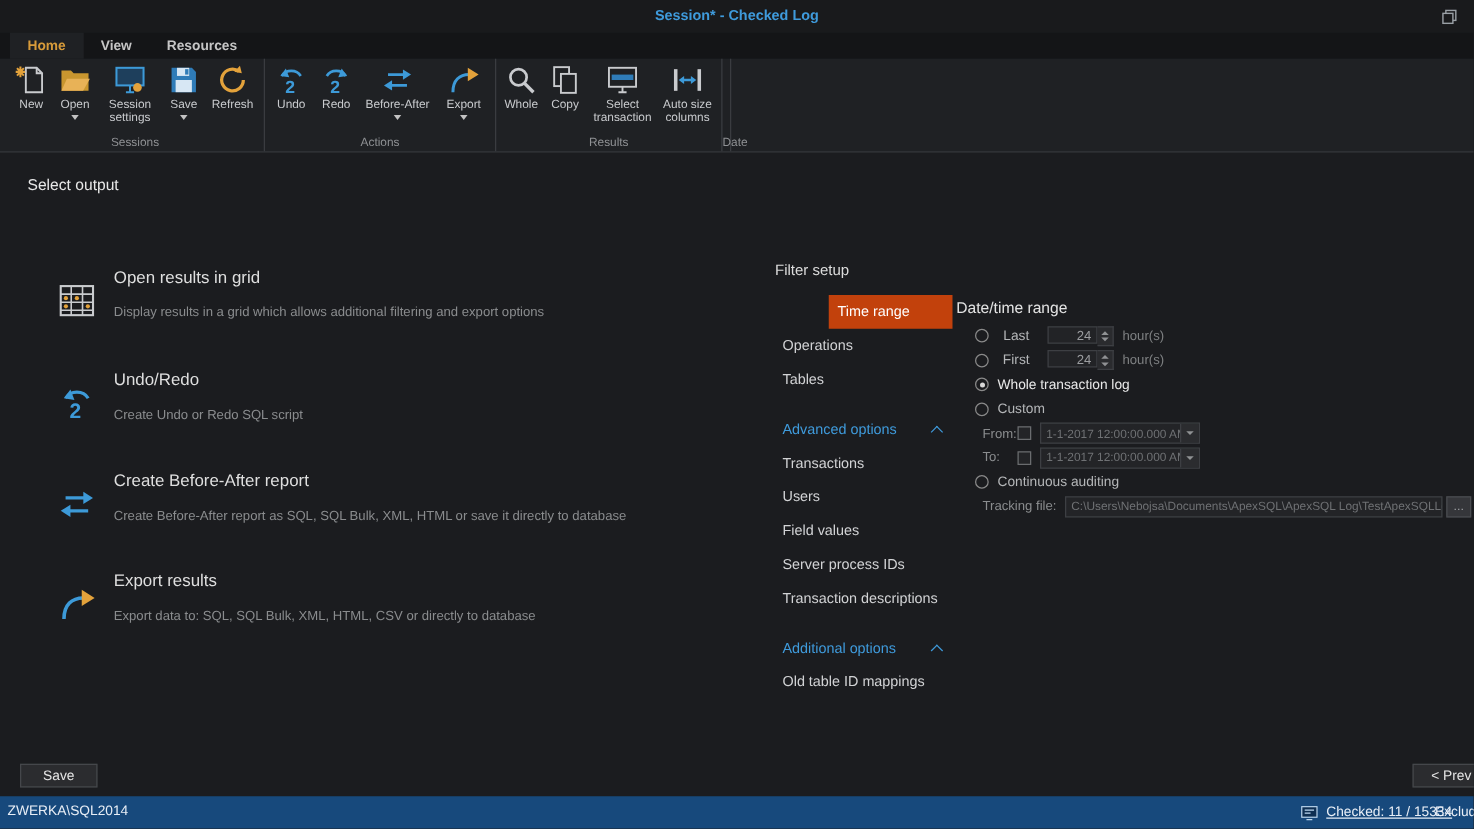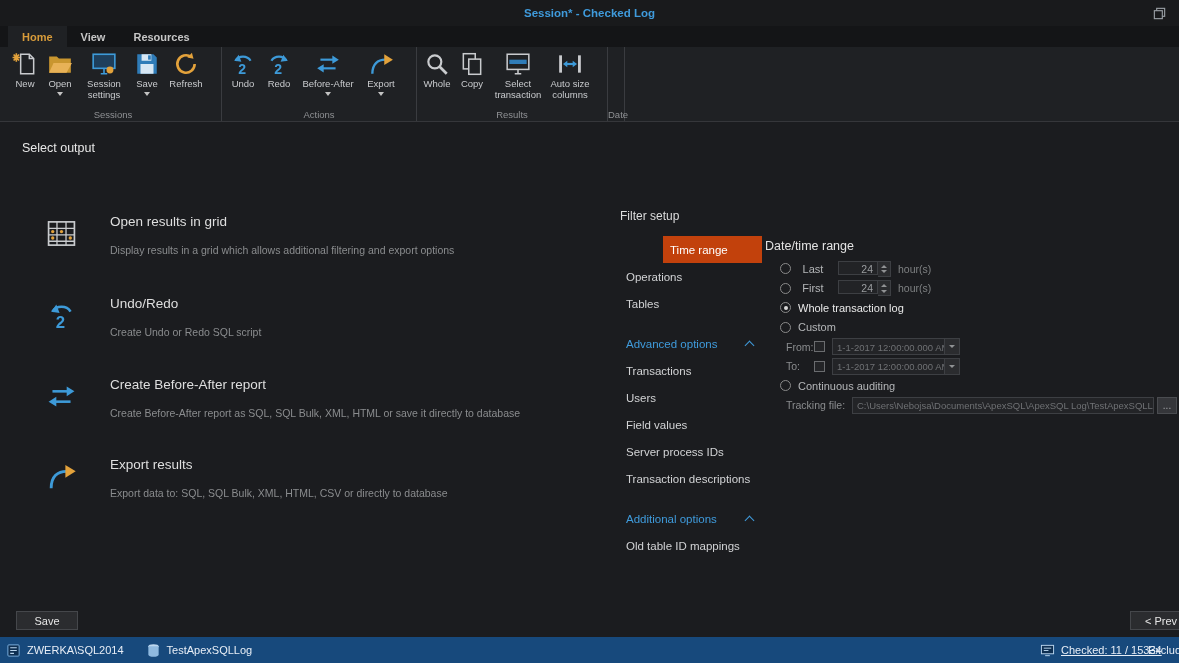--- a/index.html
+++ b/index.html
@@ -14,32 +14,32 @@
   
   .titlebar { height:26px; background:#191a1c; display:flex; align-items:center; justify-content:center; position:relative; }
   .titlebar .title { color:#3f9bdc; font-size:11.5px; font-weight:bold; }
   .win-icon { position:absolute; right:12px; top:6px; width:15px; height:15px; }
   
   .tabrow { height:21px; background:#141517; display:flex; align-items:stretch; padding-left:8px; font-size:11px; }
   .tab { padding:0 14px; color:#c6c6c6; display:flex; align-items:center; cursor:default;font-weight:bold; }
   .tab.active { background:#1f2124; color:#d79b3a; }
   
   .ribbon { height:75px; background:#1f2124; display:flex; padding-left:5px; border-bottom:1px solid #35363a; }
-  .rgroup { position:relative; padding:1px 13px 13px 3px; border-right:1px solid #3a3c40; }
+  .rgroup { position:relative; padding:1px 3px 13px 3px; border-right:1px solid #3a3c40; }
   .rbtns { display:flex; align-items:flex-start; height:60px; }
   .rgroup-label { position:absolute; bottom:1px; left:0; right:0; text-align:center; font-size:9.5px; color:#8f9194; }
   .rbtn { display:flex; flex-direction:column; align-items:center; padding-top:3px; font-size:9.5px; color:#c9cbce; text-align:center; line-height:1.15; cursor:default; }
   .rbtn .ric { width:26px; height:26px; flex:0 0 26px; margin-bottom:2px; }
   .w34{width:34px}.w36{width:36px}.w44{width:44px}.w48{width:48px}
   .w52{width:52px}.w56{width:56px}.w62{width:62px}
   .caret { width:0; height:0; border-left:3.5px solid transparent; border-right:3.5px solid transparent; border-top:4px solid #c3c3c3; margin-top:2px; }
   
   .page-title { position:absolute; left:22px; top:141px; font-size:12.5px; color:#e8e8e8; }
   
-  .opt { position:absolute; left:46px; display:flex; align-items:center; cursor:default;gap:19px; }
+  .opt { position:absolute; left:46px; display:flex; align-items:flex-end; cursor:default; }
   .opt .oicon { width:31px; height:31px; margin-top:-3px; }
   .opt .otext { margin-left:14px; }
   .opt .otitle { font-size:13.5px; color:#dfdfdf; }
   .opt .odesc { margin-top:15px; font-size:10.5px; color:#8a8c8e; }
   
   .fs-title { position:absolute; left:620px; top:209px; font-size:12px; color:#dcdcdc; }
   .fs-list { position:absolute; left:619px; top:236px; width:143px; font-size:11.5px; }
   .fs-item { height:27px; display:flex; align-items:center; padding-left:7px; color:#d2d3d5; cursor:default; }
   .fs-item.selected { background:#c2410c; color:#ffffff;margin-left:44px; }
   .fs-section { height:27px; margin-top:13px; display:flex; align-items:center; justify-content:space-between; padding:0 9px 0 7px; color:#3f9bdc; cursor:default; }
@@ -67,21 +67,21 @@
   .combo .cval { flex:1; color:#6f7174; font-size:9.5px; padding:2.5px 2px 0 4px; white-space:nowrap; overflow:hidden; }
   .combo .carr { width:15px; background:#2b2c2f; border-left:1px solid #3d3f43; display:flex; align-items:center; justify-content:center; }
   .tfile { width:302px; height:17px; background:#232427; border:1px solid #3d3f43; color:#6f7174; font-size:9.5px; padding:2.5px 4px 0 4px; white-space:nowrap; overflow:hidden; }
   .browse { width:20px; height:17px; margin-left:3px; background:#35363a; border:1px solid #4a4c50; color:#a2a4a7; font-size:10px; display:flex; align-items:center; justify-content:center; cursor:default; }
   
   .btn { position:absolute; top:611px; height:19px; background:#2b2c2f; border:1px solid #45474b; color:#e6e6e6; font-size:11px; display:flex; align-items:center; justify-content:center; cursor:default; }
   .btn-save { left:16px; width:62px; }
   .btn-prev { left:1130px; width:62px; }
   
   .statusbar { position:absolute; left:0; bottom:0; width:100%; height:26px; background:#17497c; font-size:11px; color:#e8eef6; }
-  .sb-left { position:absolute; left:6px; top:0; bottom:0; display:flex; align-items:center; gap:6px; }
+  .sb-left { position:absolute; left:6px; top:0; bottom:0; display:flex; align-items:center; gap:6px;flex-direction:column; }
   .sb-gap { width:10px; }
   .sb-checked { position:absolute; left:1040px; top:0; bottom:0; display:flex; align-items:center; gap:6px; white-space:nowrap;text-decoration:underline; }
   .sb-excluded { position:absolute; left:1148px; top:0; bottom:0; display:flex; align-items:center; white-space:nowrap; }
   .sbi { width:15px; height:15px; }
 </style>
 </head>
 <body>
 
 <svg width="0" height="0" style="position:absolute" aria-hidden="true">
   <defs>

